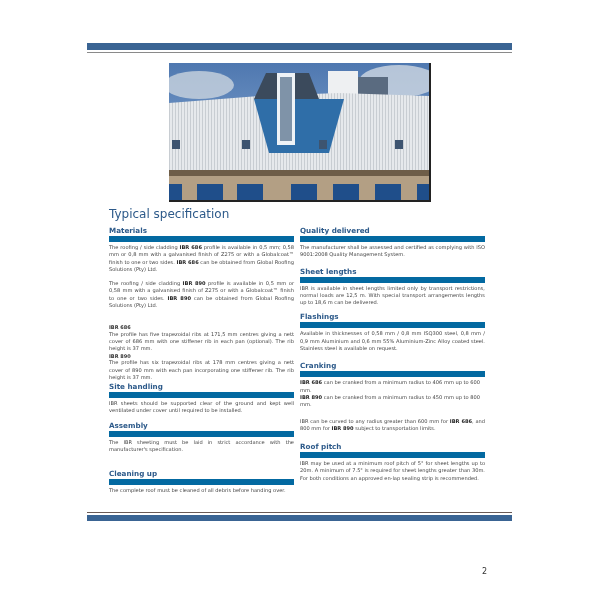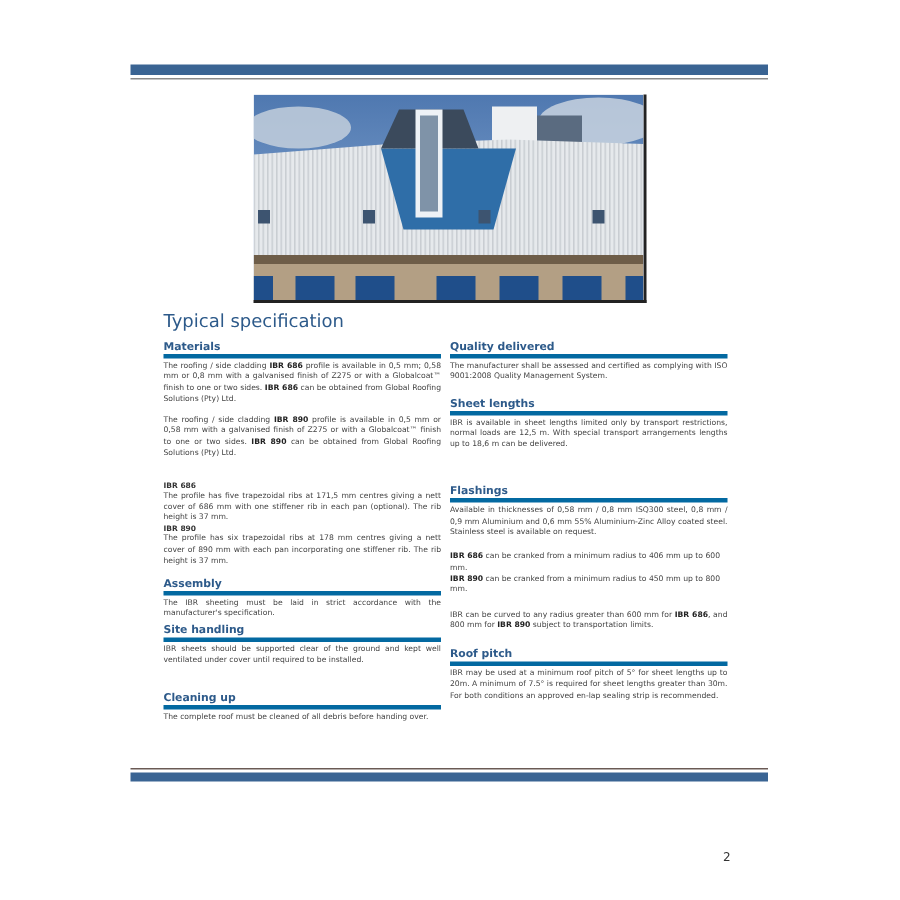--- a/index.html
+++ b/index.html
@@ -7,21 +7,21 @@
   .band-top{position:absolute;left:87px;top:43px;width:425px;height:7px;background:#3a6493;}
   .line-top{position:absolute;left:87px;top:52px;width:425px;height:1px;background:#8a8a8a;}
   .line-bot{position:absolute;left:87px;top:512px;width:425px;height:1px;background:#6a5a55;}
   .band-bot{position:absolute;left:87px;top:515px;width:425px;height:6px;background:#3a6493;}
   .photo{position:absolute;left:169px;top:63px;width:260px;height:137px;overflow:hidden;border-right:2px solid #222;border-bottom:2px solid #222;}
   .photo svg{display:block;}
   .title{position:absolute;left:109px;top:207px;font-size:12px;font-weight:normal;color:#2d5a8a;}
   .col{position:absolute;top:226px;width:185px;}
   .col.left{left:109px;}
   .col.right{left:300px;}
-  .sec h3{margin:0;font-size:7.2px;font-weight:bold;color:#2d5a8a;border-bottom:3px solid #0369a1;padding-bottom:1px;}
+  .sec h3{margin:0;font-size:7.2px;font-weight:bold;color:#2d5a8a;border-bottom:6px solid #0369a1;padding-bottom:1px;}
   .sec p{margin:2px 0 0 0;font-size:5.1px;line-height:7.3px;text-align:justify;color:#444;}
   .sec .sub{font-size:5px;font-weight:bold;color:#333;margin-top:2px;line-height:6.5px;}
   .sec .sub + p{margin-top:0;}
   b{color:#222;}
   .pagenum{position:absolute;left:482px;top:567px;font-size:8px;color:#333;}
 </style>
 </head>
 <body>
 
 <div class="band-top"></div>
@@ -74,53 +74,54 @@
     <p style="margin-top:7px"><span>The roofing / side cladding </span><b>IBR 890</b><span> profile is available in 0,5 mm or 0,58 mm with a galvanised finish of Z275 or with a Globalcoat™ finish to one or two sides. </span><b>IBR 890</b><span> can be obtained from Global Roofing Solutions (Pty) Ltd.</span></p>
   </div>
 
   <div class="sec" style="margin-top:15px">
     <div class="sub">IBR 686</div>
     <p>The profile has five trapezoidal ribs at 171,5 mm centres giving a nett cover of 686 mm with one stiffener rib in each pan (optional). The rib height is 37 mm.</p>
     <div class="sub" style="margin-top:0">IBR 890</div>
     <p>The profile has six trapezoidal ribs at 178 mm centres giving a nett cover of 890 mm with each pan incorporating one stiffener rib. The rib height is 37 mm.</p>
   </div>
 
+  <div class="sec" style="margin-top:1px">
+    <h3>Site handling</h3>
+    <p>IBR sheets should be supported clear of the ground and kept well ventilated under cover until required to be installed.</p>
+  </div>
+
   <div class="sec" style="margin-top:6px">
     <h3>Assembly</h3>
     <p>The IBR sheeting must be laid in strict accordance with the manufacturer's specification.</p>
-  </div>
-
-  <div class="sec" style="margin-top:1px">
-    <h3>Site handling</h3>
-    <p>IBR sheets should be supported clear of the ground and kept well ventilated under cover until required to be installed.</p>
   </div>
 
   <div class="sec" style="margin-top:16px">
     <h3>Cleaning up</h3>
     <p>The complete roof must be cleaned of all debris before handing over.</p>
   </div>
 </div>
 
 <div class="col right">
   <div class="sec">
     <h3>Quality delivered</h3>
     <p>The manufacturer shall be assessed and certified as complying with ISO 9001:2008 Quality Management System.</p>
   </div>
 
   <div class="sec" style="margin-top:8px">
     <h3>Sheet lengths</h3>
     <p>IBR is available in sheet lengths limited only by transport restrictions, normal loads are 12,5 m. With special transport arrangements lengths up to 18,6 m can be delivered.</p>
   </div>
 
-  <div class="sec" style="margin-top:22px">
+  <div class="sec" style="margin-top:6px">
     <h3>Flashings</h3>
     <p>Available in thicknesses of 0,58 mm / 0,8 mm ISQ300 steel, 0,8 mm / 0,9 mm Aluminium and 0,6 mm 55% Aluminium-Zinc Alloy coated steel. Stainless steel is available on request.</p>
   </div>
 
   <div class="sec" style="margin-top:9px">
+    <h3>Cranking</h3>
     <p style="text-align:left"><b>IBR 686</b><span> can be cranked from a minimum radius to 406 mm up to 600 mm.</span></p>
     <p style="text-align:left;margin-top:0"><b>IBR 890</b><span> can be cranked from a minimum radius to 450 mm up to 800 mm.</span></p>
   </div>
 
   <div class="sec" style="margin-top:9px">
     <p><span>IBR can be curved to any radius greater than 600 mm for </span><b>IBR 686</b><span>, and 800 mm for </span><b>IBR 890</b><span> subject to transportation limits.</span></p>
   </div>
 
   <div class="sec" style="margin-top:10px">
     <h3>Roof pitch</h3>

